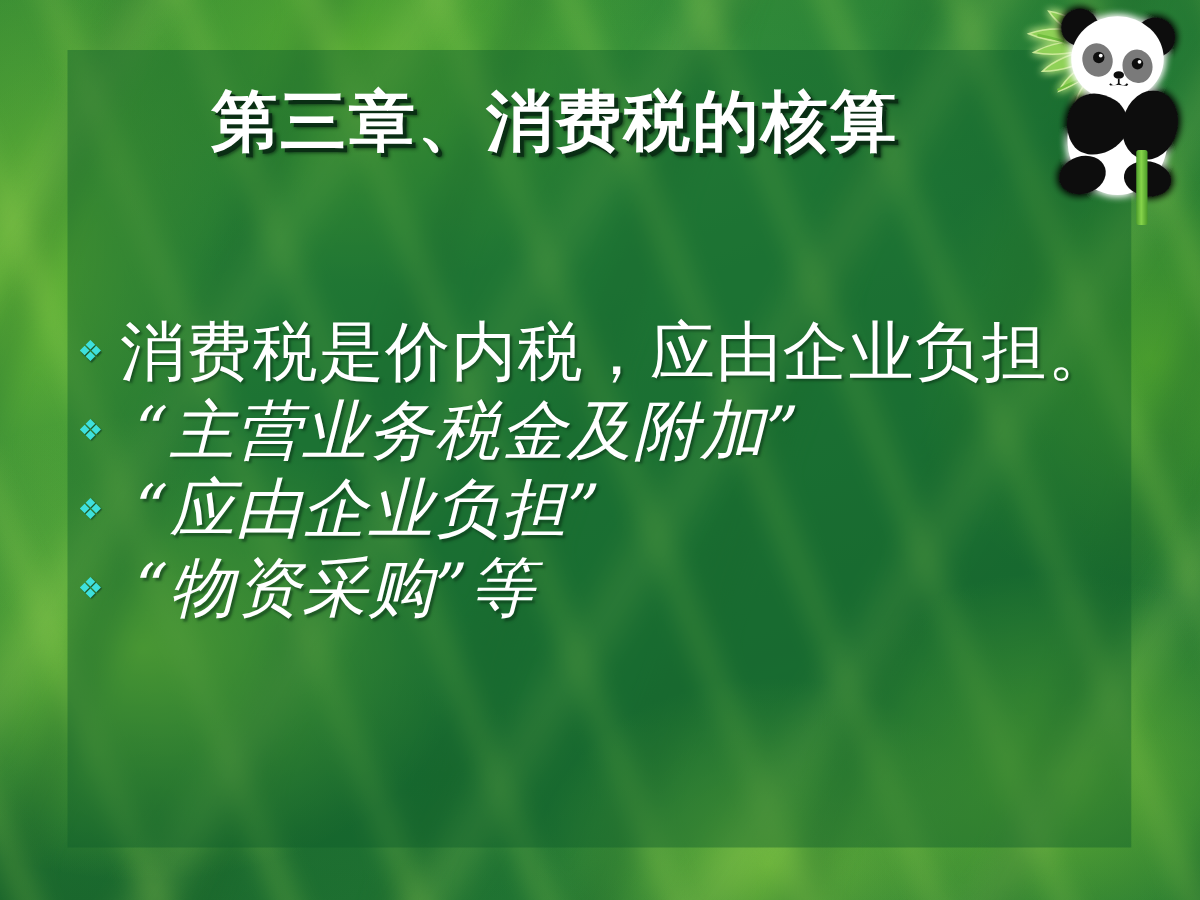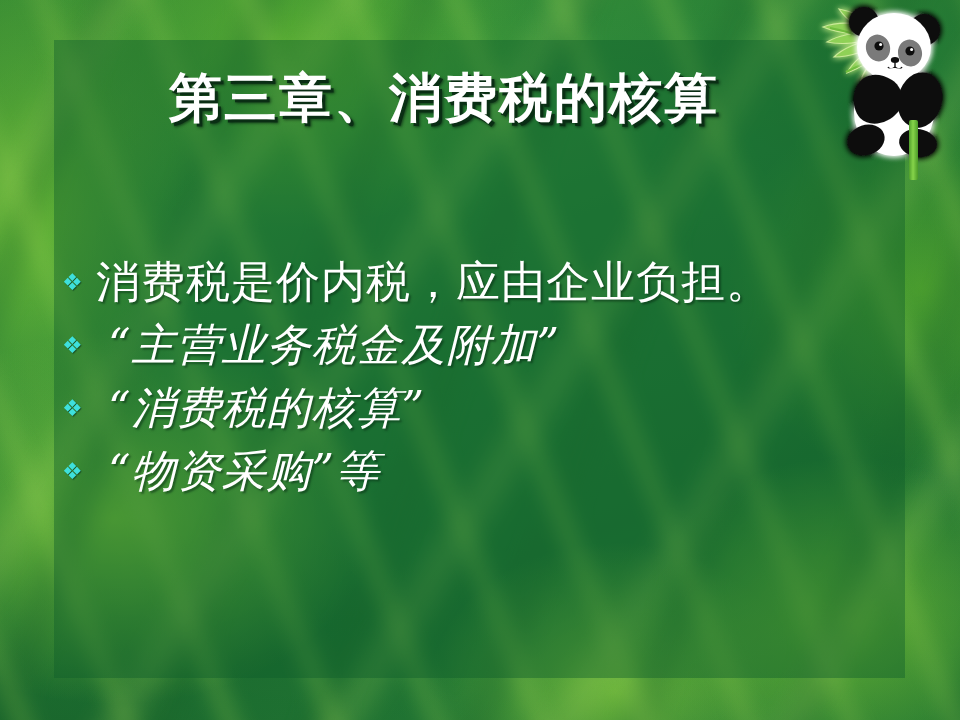--- a/index.html
+++ b/index.html
@@ -116,21 +116,21 @@
     width: 34px;
     font-size: 23px;
     line-height: 48px;
     color: #3ee0dc;
     text-align: left;
     text-shadow: 1px 1px 1px rgba(8,50,30,0.6);
     font-family: "DejaVu Sans", sans-serif;
   }
   .bullet-text {
     flex: 1 1 auto;
-    font-size: 44px;
+    font-size: 52px;
     line-height: 48px;
     color: #ffffff;
     letter-spacing: 1px;
     text-shadow: 2px 2px 2px rgba(8,45,20,0.55);
     white-space: nowrap;
   }
   .indent-1 { padding-left: 12px; font-style: italic; }
 
   
   .panda-wrap {
@@ -171,21 +171,21 @@
       <span class="bullet-text">消费税是价内税，应由企业负担。</span>
     </div>
 
     <div class="bullet-row">
       <span class="bullet-mark">❖</span>
       <span class="bullet-text indent-1">“主营业务税金及附加”</span>
     </div>
 
     <div class="bullet-row">
       <span class="bullet-mark">❖</span>
-      <span class="bullet-text indent-1">“消费税的核算”</span>
+      <span class="bullet-text indent-1">“应由企业负担”</span>
     </div>
 
     <div class="bullet-row">
       <span class="bullet-mark">❖</span>
       <span class="bullet-text indent-1">“物资采购”等</span>
     </div>
 
   </div>
 
   <div class="panda-wrap">

